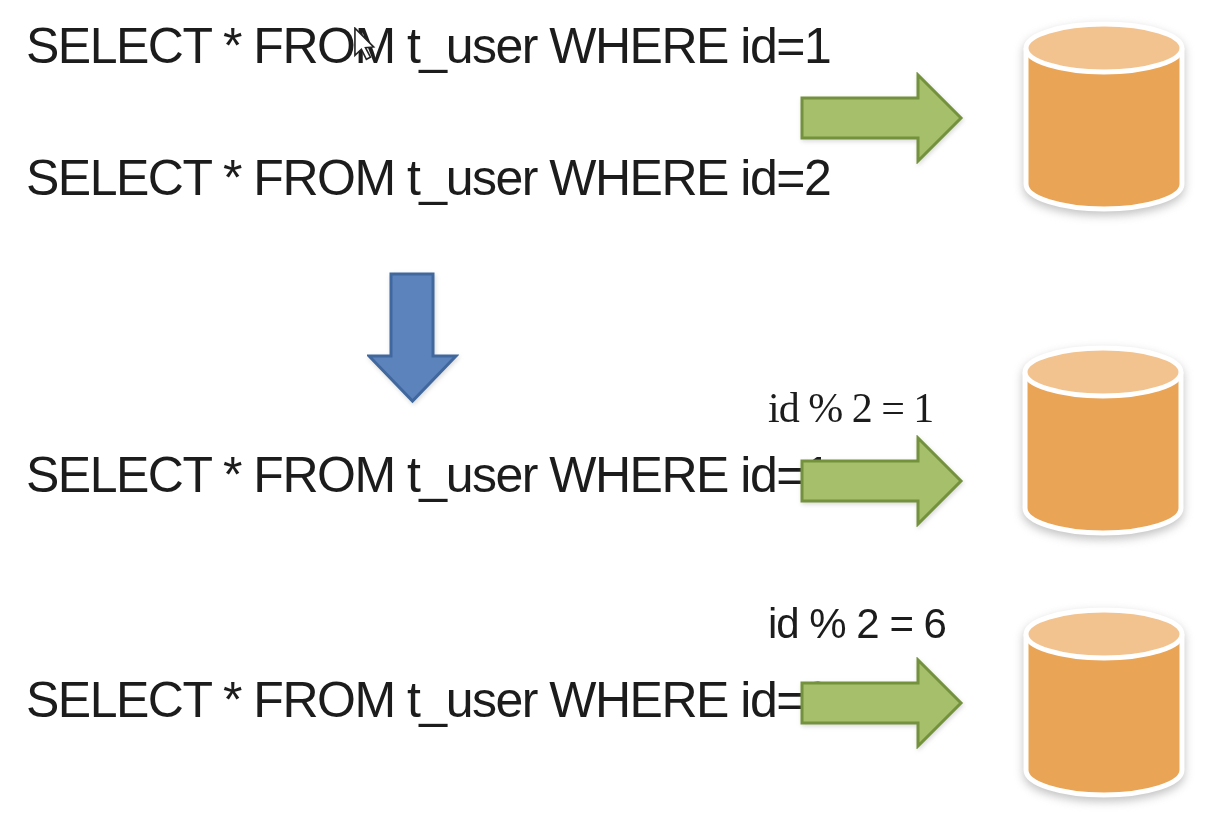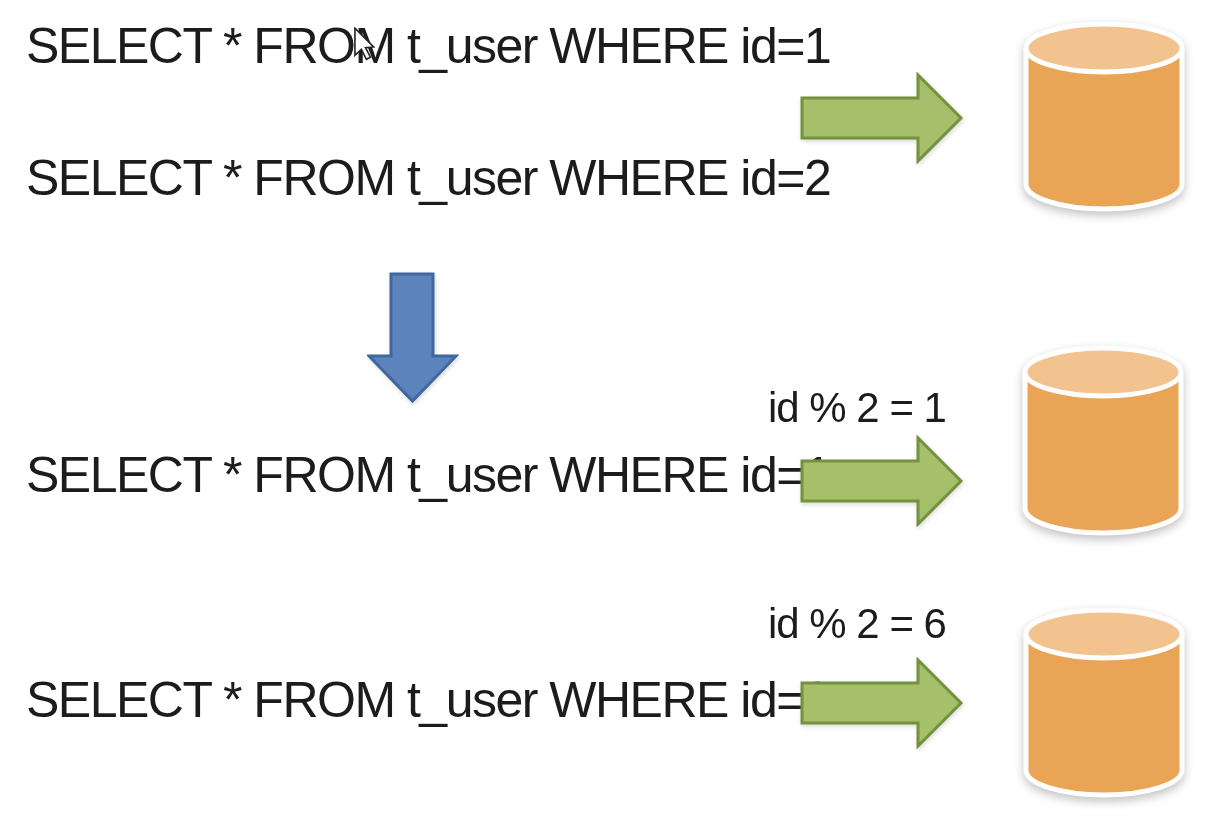--- a/index.html
+++ b/index.html
@@ -59,21 +59,21 @@
   </svg>
 
   <svg class="shape db-shadow" style="left:1020px; top:18px;" width="168" height="196">
     <use href="#sym-database"></use>
   </svg>
 
   <svg class="shape arr-shadow" style="left:367px; top:272px;" width="92" height="132">
     <use href="#sym-blue-arrow"></use>
   </svg>
 
-  <div class="rule" style="left:768px; top:384px;">id % 2 = 1</div>
+  <div class="rule" style="left:768px; top:384px;font-family:Liberation Serif, serif;">id % 2 = 1</div>
 
   <div class="sql" style="left:26px; top:447px;">SELECT * FROM t_user WHERE id=1</div>
 
   <svg class="shape arr-shadow" style="left:800px; top:435px;" width="165" height="92">
     <use href="#sym-green-arrow"></use>
   </svg>
 
   <svg class="shape db-shadow" style="left:1019px; top:342px;" width="168" height="196">
     <use href="#sym-database"></use>
   </svg>

